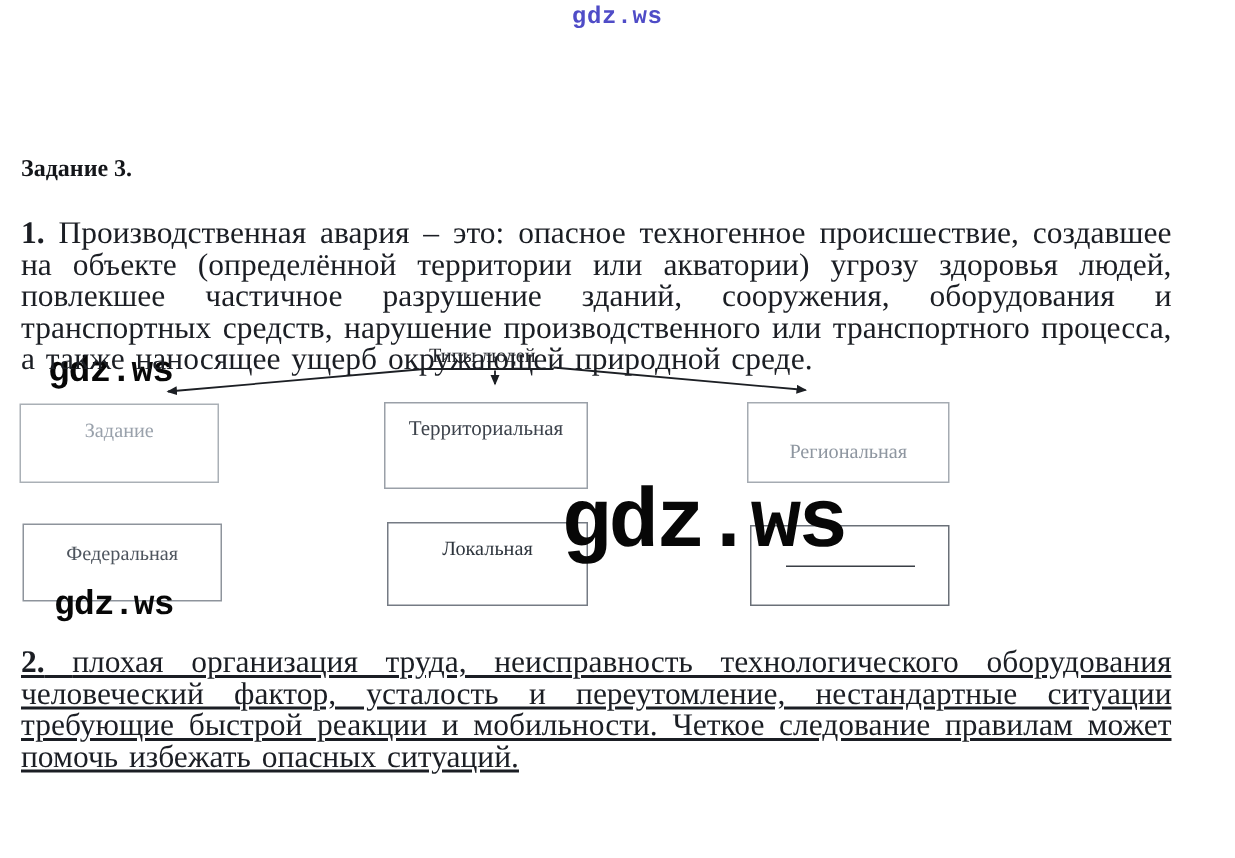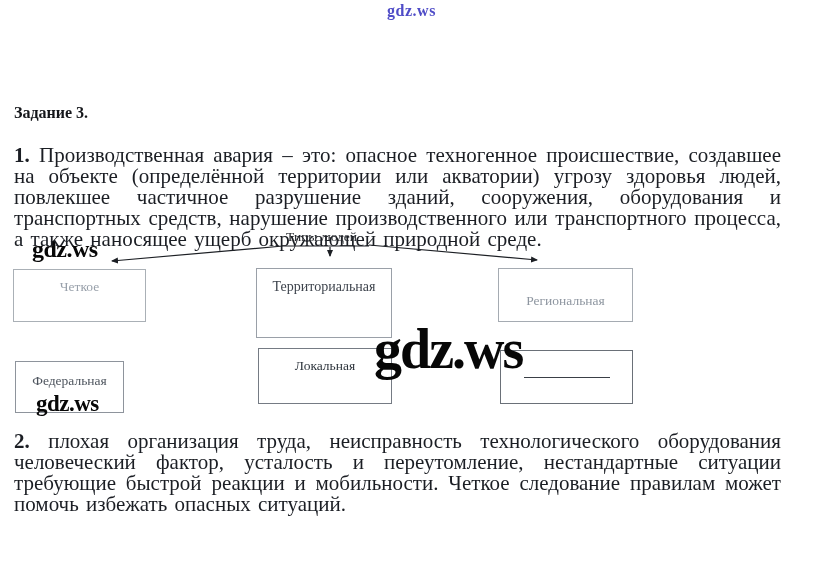--- a/index.html
+++ b/index.html
@@ -7,21 +7,21 @@
     width: 823px; height: 572px;
     background: #ffffff;
     position: relative;
     overflow: hidden;
     font-family: "Liberation Serif", serif;
   }
   .abs { position: absolute; }
 
   
   .wm {
-    font-family: Liberation Serif, serif;
+    font-family: Liberation Mono, monospace;
     font-weight: 700;
     color: #070707;
     line-height: 1;
     white-space: nowrap;
   }
   .wm-top {
     left: 0; right: 0; top: 3px;
     text-align: center;
     font-size: 16px;
     color: #4f4cc7;
@@ -38,40 +38,40 @@
     color: #14161a;
   }
   .para {
     left: 14px; width: 767px;
     font-size: 21px; line-height: 21px;
     text-align: justify;
     color: #1b1e24;
     word-spacing: 2px;
   }
   .para-1 { top: 124px; }
-  .para-2 { top: 410px; }
+  .para-2 { top: 410px; text-decoration: underline; }
   .para b { font-weight: 700; }
 
   
   .diagram-title {
     left: 286px; top: 229px;
     font-size: 13.5px;
     color: #23262b;
   }
   .dbox {
     box-sizing: border-box;
     border: 1px solid #9aa0a8;
     text-align: center;
     font-size: 13.5px;
     background: transparent;
   }
   .box-local      { left: 13px;  top: 269px; width: 133px; height: 53px; border-color: #aab0b6; color: #99a1ab; padding-top: 9px; }
-  .box-territorial{ left: 256px; top: 268px; width: 136px; height: 70px; border-color: #9aa0a8; color: #3d434c; padding-top: 10px; font-size: 14px; }
+  .box-territorial{ left: 256px; top: 268px; width: 136px; height: 58px; border-color: #9aa0a8; color: #3d434c; padding-top: 10px; font-size: 14px; }
   .box-regional   { left: 498px; top: 268px; width: 135px; height: 54px; border-color: #a5abb2; color: #8e96a0; padding-top: 24px; }
-  .box-federal    { left: 15px;  top: 361px; width: 109px; height: 52px; border-color: #8e949c; color: #4e555e; padding-top: 11px; }
+  .box-federal    { left: 15px;  top: 349px; width: 133px; height: 52px; border-color: #8e949c; color: #4e555e; padding-top: 11px; }
   .box-object     { left: 258px; top: 348px; width: 134px; height: 56px; border-color: #757b84; color: #2e353d; padding-top: 8px; line-height: 17px; }
   .box-blank      { left: 500px; top: 350px; width: 133px; height: 54px; border-color: #6a7078; }
   .blank-line {
     width: 86px; margin: 26px auto 0 auto;
     border-top: 1.5px solid #3a3f46;
   }
 
   svg.connectors {
     position: absolute; left: 0; top: 0;
     width: 823px; height: 572px;
@@ -97,21 +97,21 @@
   </defs>
   <path d="M283,246 H369" stroke="#1c1f24" stroke-width="1.2" fill="none"></path>
   <path d="M283,246 L112,261" stroke="#1c1f24" stroke-width="1.2" fill="none" marker-end="url(#ah)"></path>
   <path d="M369,245 L537,260" stroke="#1c1f24" stroke-width="1.2" fill="none" marker-end="url(#ah)"></path>
   <path d="M330,247 V256" stroke="#1c1f24" stroke-width="1.2" fill="none" marker-end="url(#ah)"></path>
 </svg>
 
 <div class="abs diagram-title">Типы людей</div>
 
 <div class="abs dbox box-local">
-  <span>Четкое</span>
+  <span>Задание</span>
 </div>
 <div class="abs dbox box-territorial">
   <span>Территориальная</span>
 </div>
 <div class="abs dbox box-regional">
   <span>Региональная</span>
 </div>
 <div class="abs dbox box-federal">
   <span>Федеральная</span>
 </div>

